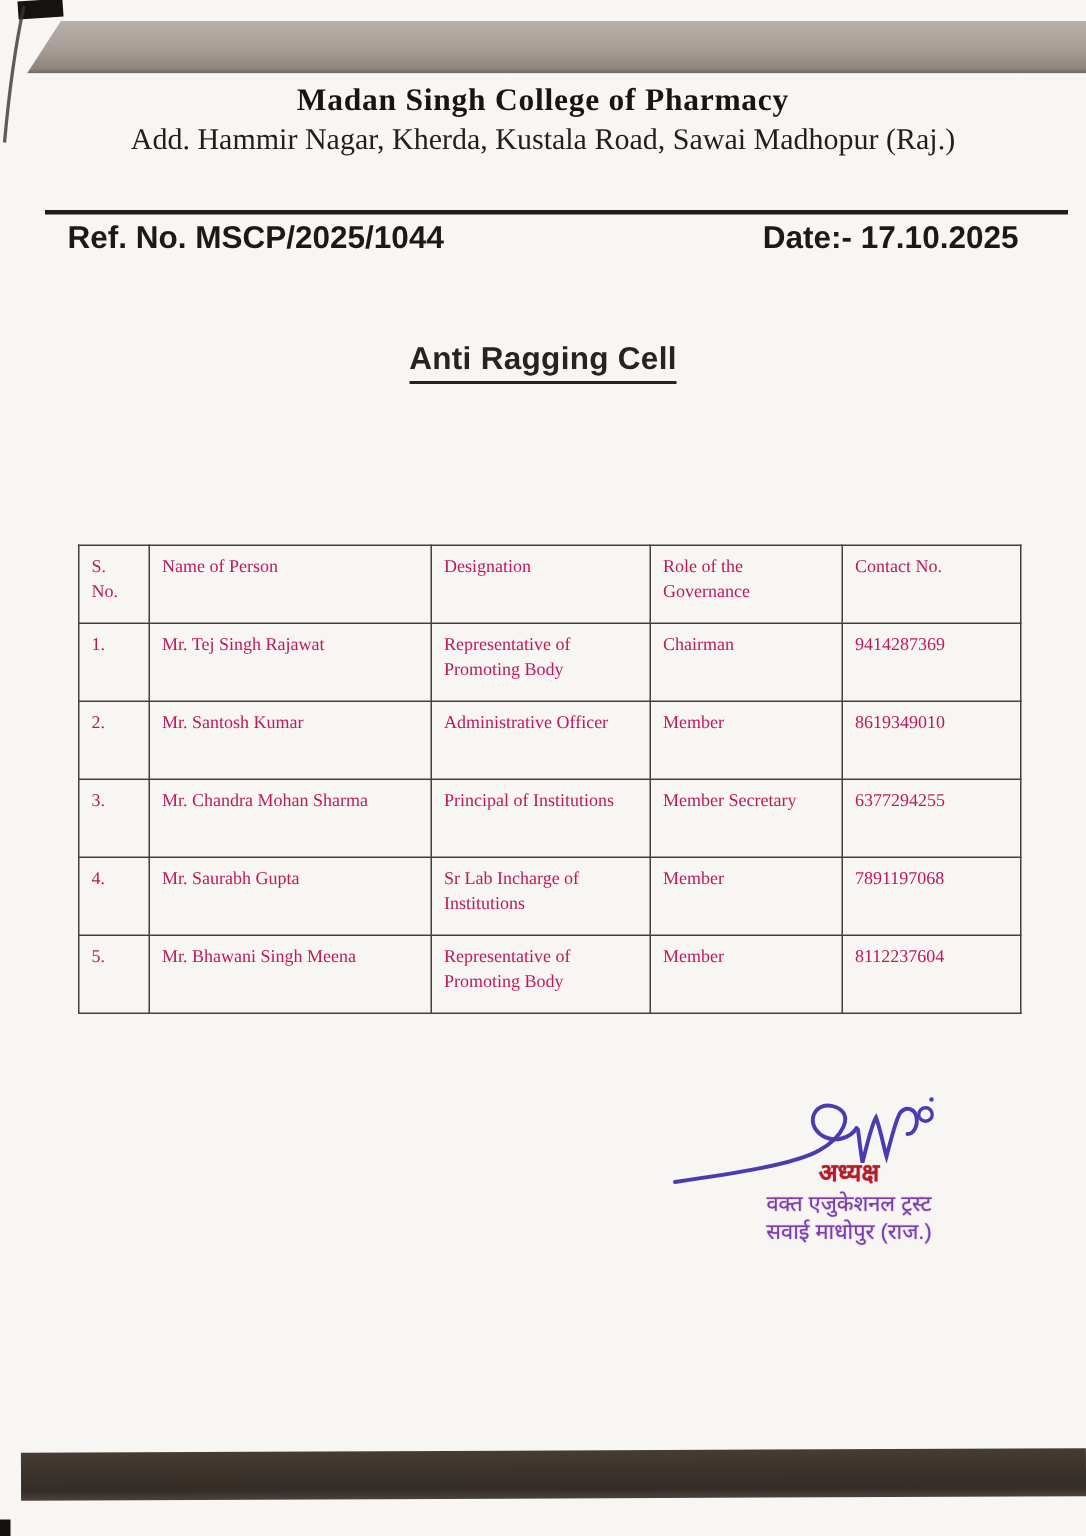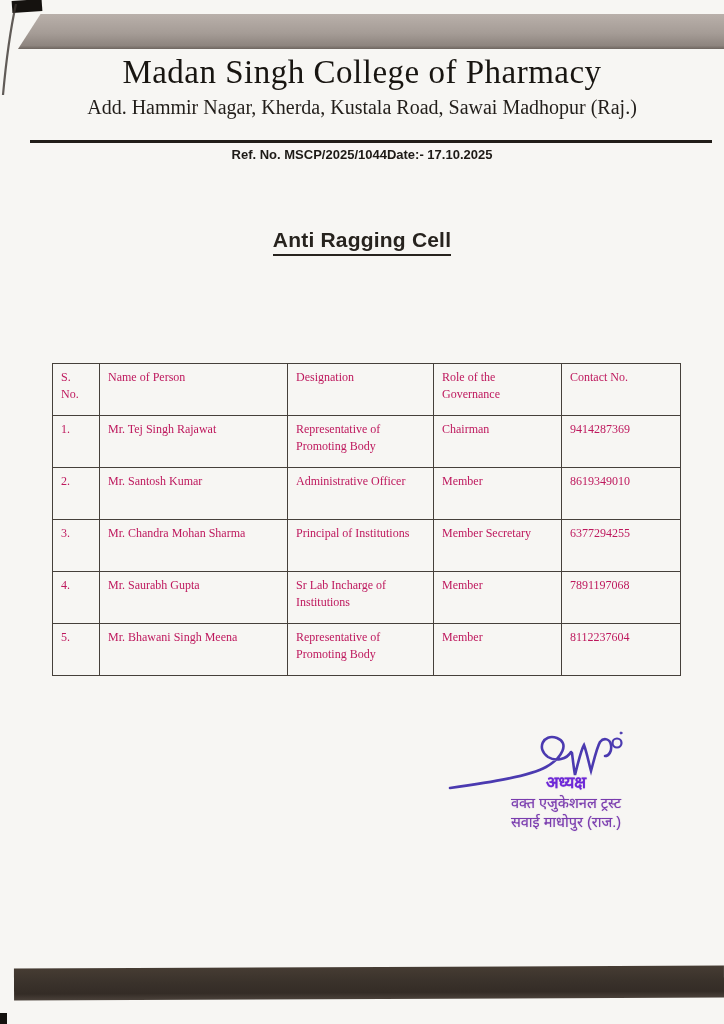--- a/index.html
+++ b/index.html
@@ -34,37 +34,37 @@
     background:linear-gradient(180deg,#463c33 0%,#3a322b 45%,#342c26 80%,#4a413a 100%);
     transform:rotate(-0.25deg);
   }
   .corner-mark-bottom{
     position:absolute;left:0;top:1013px;width:7px;height:11px;background:#14110e;
   }
 
   
   .letterhead{position:absolute;left:0;top:54px;width:100%;text-align:center;color:#181511;}
   .college-title{
-    font-family:"Liberation Serif",serif;font-weight:normal;
-    font-size:33px;letter-spacing:.5px;line-height:1.15;
+    font-family:"Liberation Serif",serif;font-weight:bold;
+    font-size:21px;letter-spacing:.5px;line-height:1.15;
   }
   .college-address{
     font-family:"Liberation Serif",serif;font-size:20px;margin-top:4px;color:#221e1a;
   }
   .college-contact{
     font-family:"Liberation Serif",serif;font-weight:bold;font-size:15px;
     margin-top:4px;text-decoration:underline;color:#1c1813;
   }
   .header-rule{
     position:absolute;left:30px;top:140px;width:682px;height:3px;background:#211d18;
   }
   .ref-row{
     position:absolute;left:45px;top:147px;width:634px;
-    display:flex;justify-content:center;
-    font-weight:bold;font-size:13px;color:#1d1a16;
+    display:flex;justify-content:space-between;
+    font-weight:bold;font-size:21px;color:#1d1a16;
   }
 
   
   .doc-heading-wrap{position:absolute;left:0;top:228px;width:100%;text-align:center;}
   .doc-heading{
     display:inline-block;font-weight:bold;font-size:21px;color:#27231e;
     border-bottom:2.5px solid #27231e;padding-bottom:2px;letter-spacing:.2px;
   }
   .body-paragraph{
     position:absolute;left:45px;top:282px;width:636px;
@@ -89,21 +89,21 @@
   .committee-table tr.row td{height:42px;}
 
   
   .sign-block{position:absolute;left:444px;top:730px;width:230px;}
   .signature-svg{position:absolute;left:0;top:0;}
   .stamp-text{
     position:absolute;left:32px;top:42px;width:180px;text-align:center;
     color:#7a3cae;text-shadow:0 0 1px rgba(122,60,174,.55);
     font-size:14.5px;line-height:1.32;
   }
-  .stamp-line1{font-weight:bold;font-size:16.5px;color:#6d28d9;}
+  .stamp-line1{font-weight:bold;font-size:16.5px;color:#b91c1c;}
 </style>
 </head>
 <body>
 
 <div class="page">
 
   <div class="corner-mark-top"></div>
   <svg class="edge-curve" width="30" height="120" viewBox="0 0 30 120">
     <path d="M16 4 Q 8 40 3 95" stroke="#3b352f" stroke-width="2.2" fill="none" opacity="0.8"></path>
   </svg>

